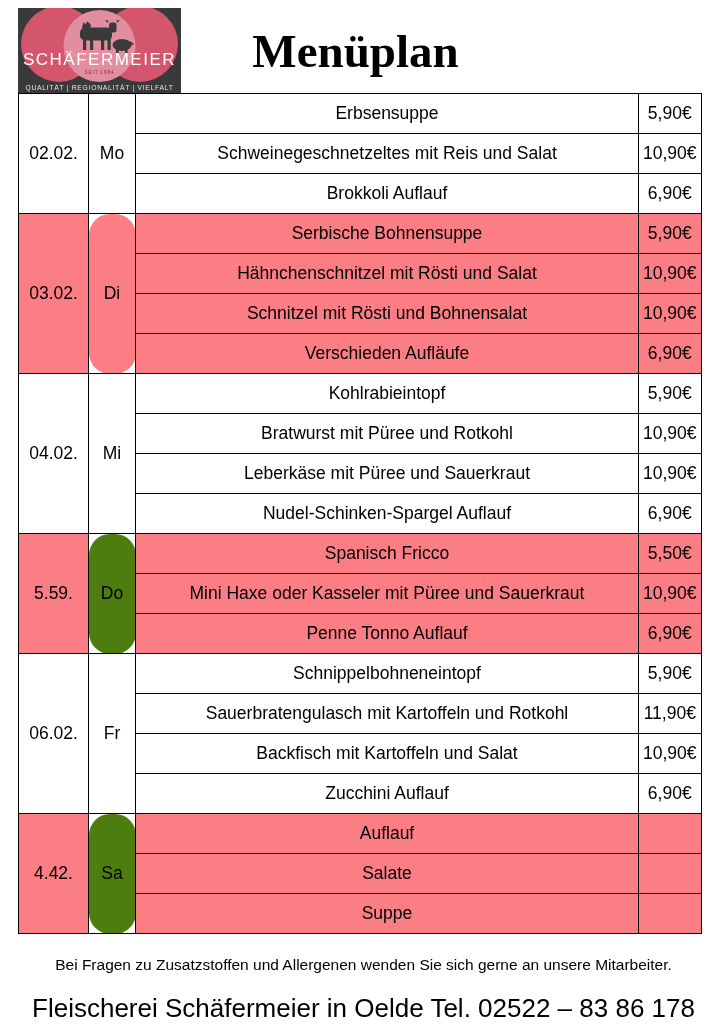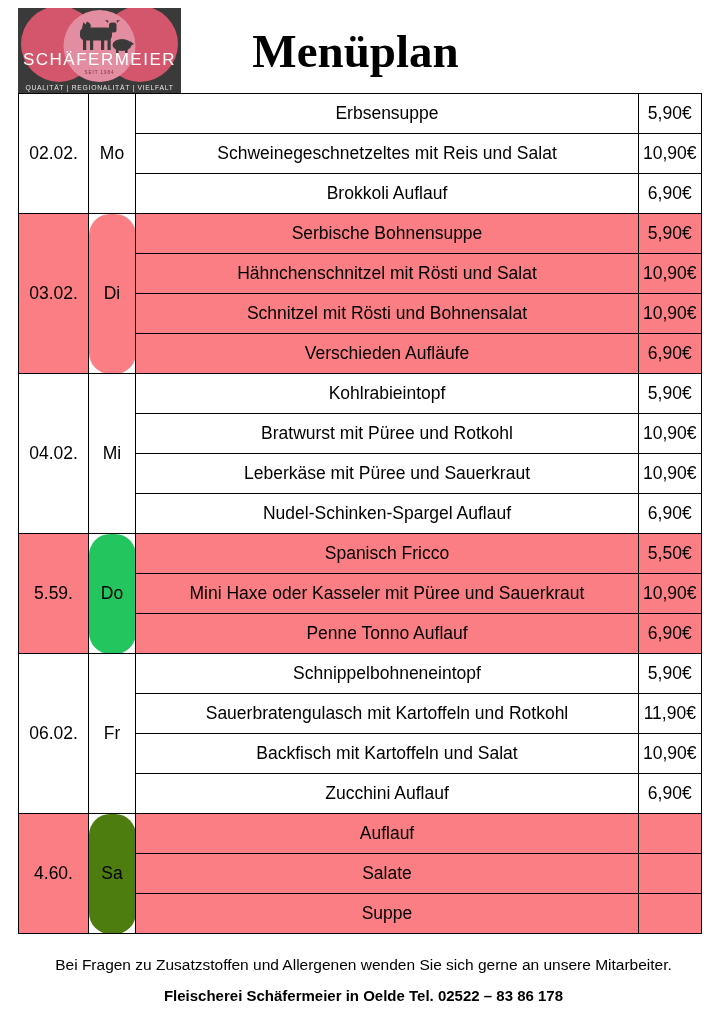--- a/index.html
+++ b/index.html
@@ -62,24 +62,24 @@
     right: 0;
     margin: 8px;
     text-align: center;
     font-size: 15.5px;
   }
   .footer-contact {
     position: absolute;
     top: 983px;
     left: 0;
     right: 0;
-    margin: 4px;
-    text-align: center;
-    font-size: 15px;
-    font-weight: bold;
+    margin: 10px;
+    text-align: center;
+    font-size: 26px;
+    font-weight: normal;
   }
 </style>
 </head>
 <body>
 
 <div class="page">
 
   <div class="logo">
     <svg viewBox="0 0 163 85" width="163" height="85">
       <rect x="0" y="0" width="163" height="85" fill="#3a3a3a"></rect>
@@ -160,21 +160,21 @@
         <tr>
           <td class="c-item">Leberkäse mit Püree und Sauerkraut</td>
           <td class="c-price">10,90€</td>
         </tr>
         <tr>
           <td class="c-item">Nudel-Schinken-Spargel Auflauf</td>
           <td class="c-price">6,90€</td>
         </tr>
         <tr>
           <td class="c-date" rowspan="3" style="background: rgb(250, 126, 131);">5.59.</td>
-          <td class="c-day" rowspan="3" style="background: #22c55e;">Do</td>
+          <td class="c-day" rowspan="3" style="background: #4d7c0f;">Do</td>
           <td class="c-item" style="background: rgb(250, 126, 131);">Spanisch Fricco</td>
           <td class="c-price" style="background: rgb(250, 126, 131); margin-top: 48px;">5,50€</td>
         </tr>
         <tr>
           <td class="c-item" style="background: rgb(250, 126, 131);">Mini Haxe oder Kasseler mit Püree und Sauerkraut</td>
           <td class="c-price" style="background: rgb(250, 126, 131);">10,90€</td>
         </tr>
         <tr>
           <td class="c-item" style="background: rgb(250, 126, 131);">Penne Tonno Auflauf</td>
           <td class="c-price" style="background: rgb(250, 126, 131);">6,90€</td>
@@ -191,21 +191,21 @@
         </tr>
         <tr>
           <td class="c-item">Backfisch mit Kartoffeln und Salat</td>
           <td class="c-price">10,90€</td>
         </tr>
         <tr>
           <td class="c-item">Zucchini Auflauf</td>
           <td class="c-price">6,90€</td>
         </tr>
         <tr>
-          <td class="c-date" rowspan="3" style="background: rgb(250, 126, 131);">4.60.</td>
+          <td class="c-date" rowspan="3" style="background: rgb(250, 126, 131);">4.42.</td>
           <td class="c-day" rowspan="3" style="background: #4d7c0f;">Sa</td>
           <td class="c-item" style="background: rgb(250, 126, 131);">Auflauf</td>
           <td class="c-price" style="background: rgb(250, 126, 131);"></td>
         </tr>
         <tr>
           <td class="c-item" style="background: rgb(250, 126, 131);">Salate</td>
           <td class="c-price" style="background: rgb(250, 126, 131);"></td>
         </tr>
         <tr>
           <td class="c-item" style="background: rgb(250, 126, 131);">Suppe</td>

